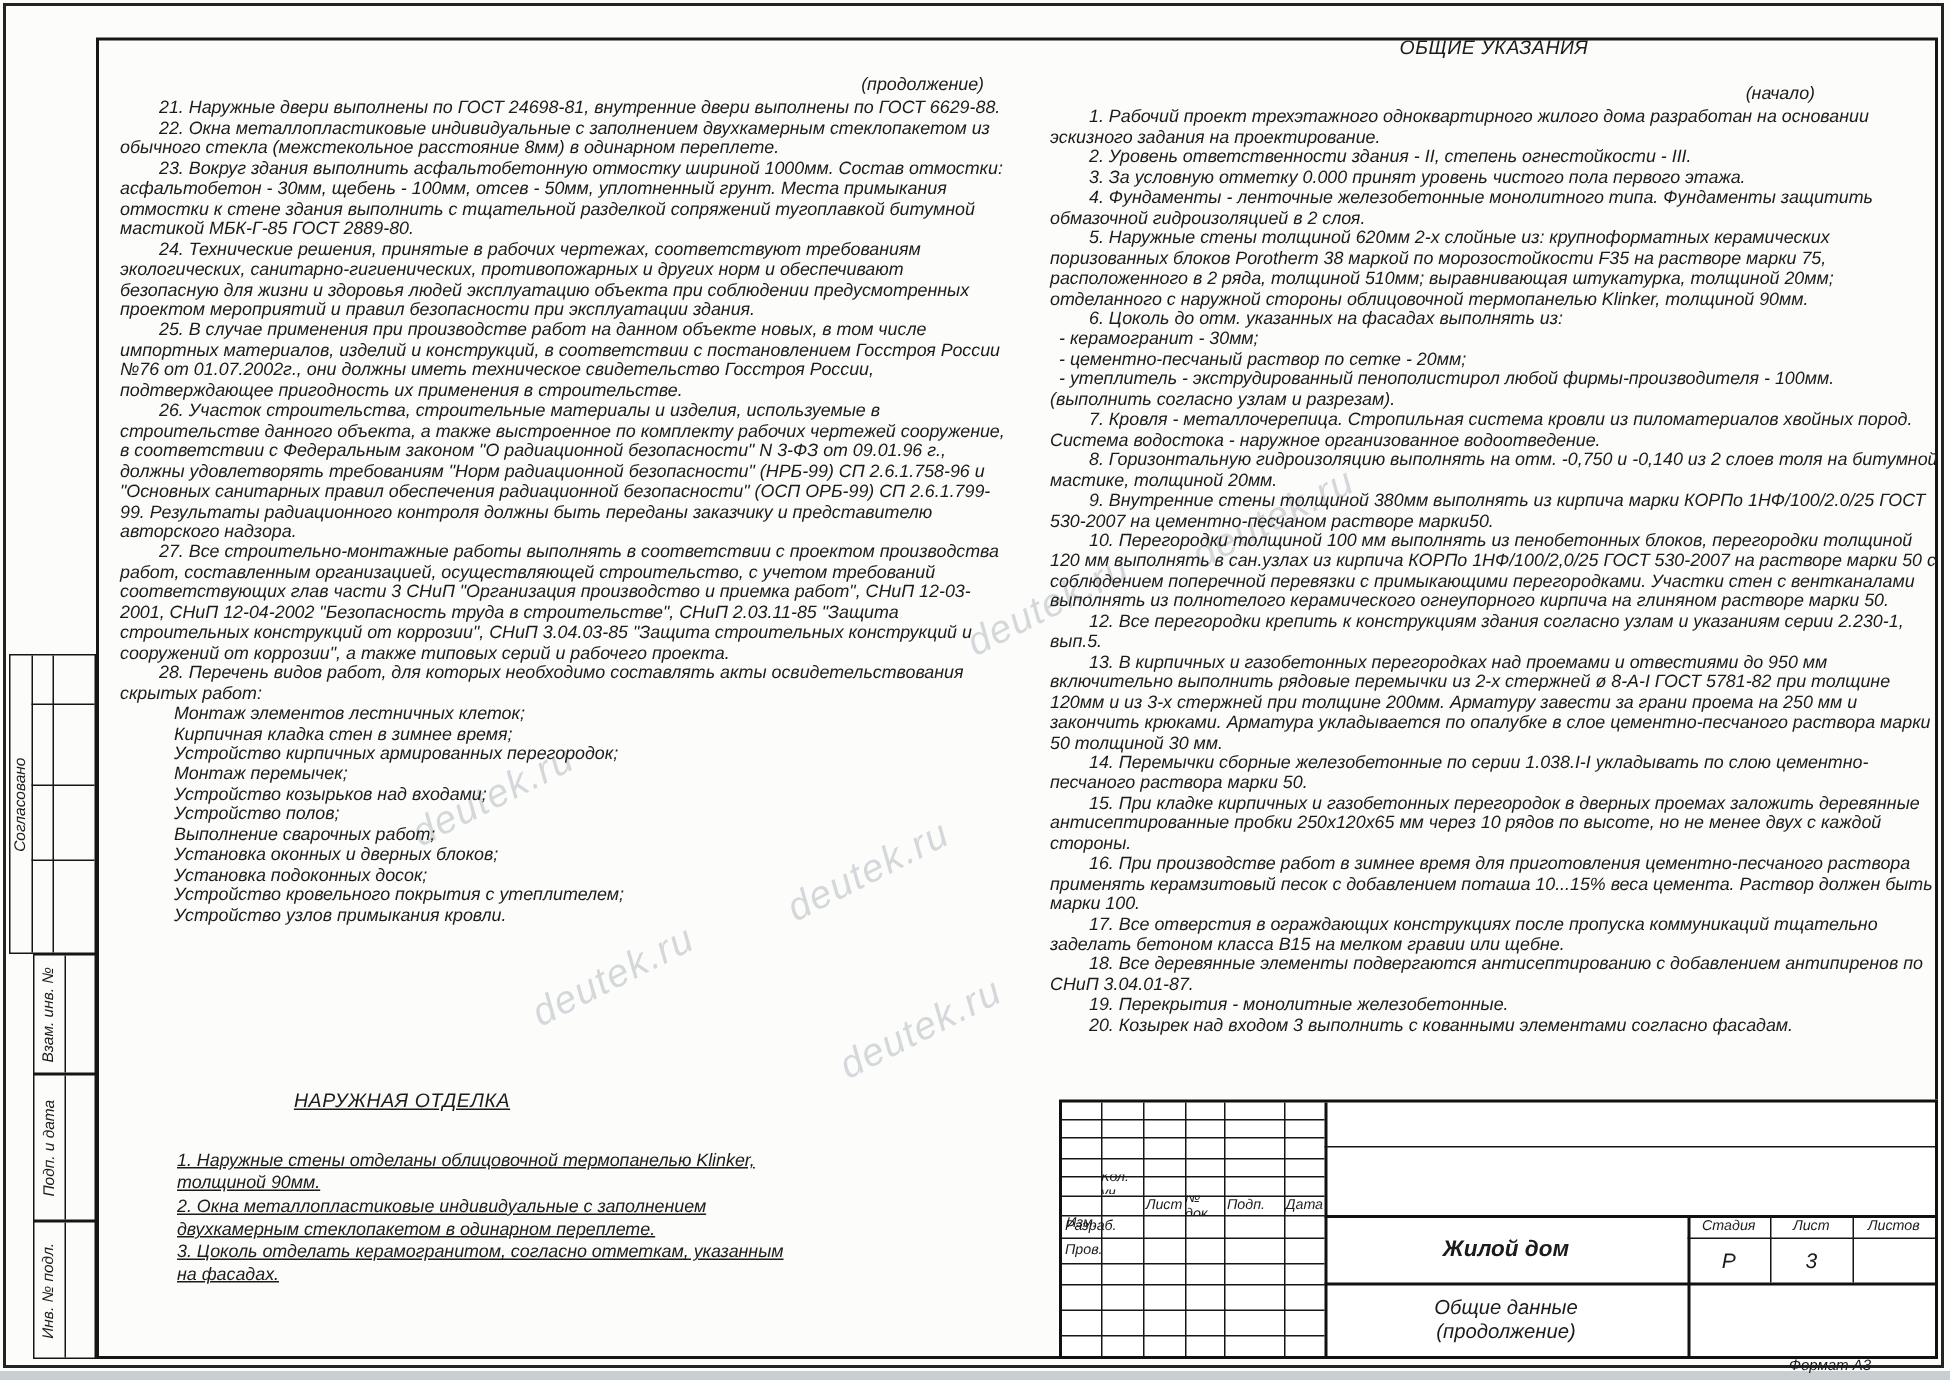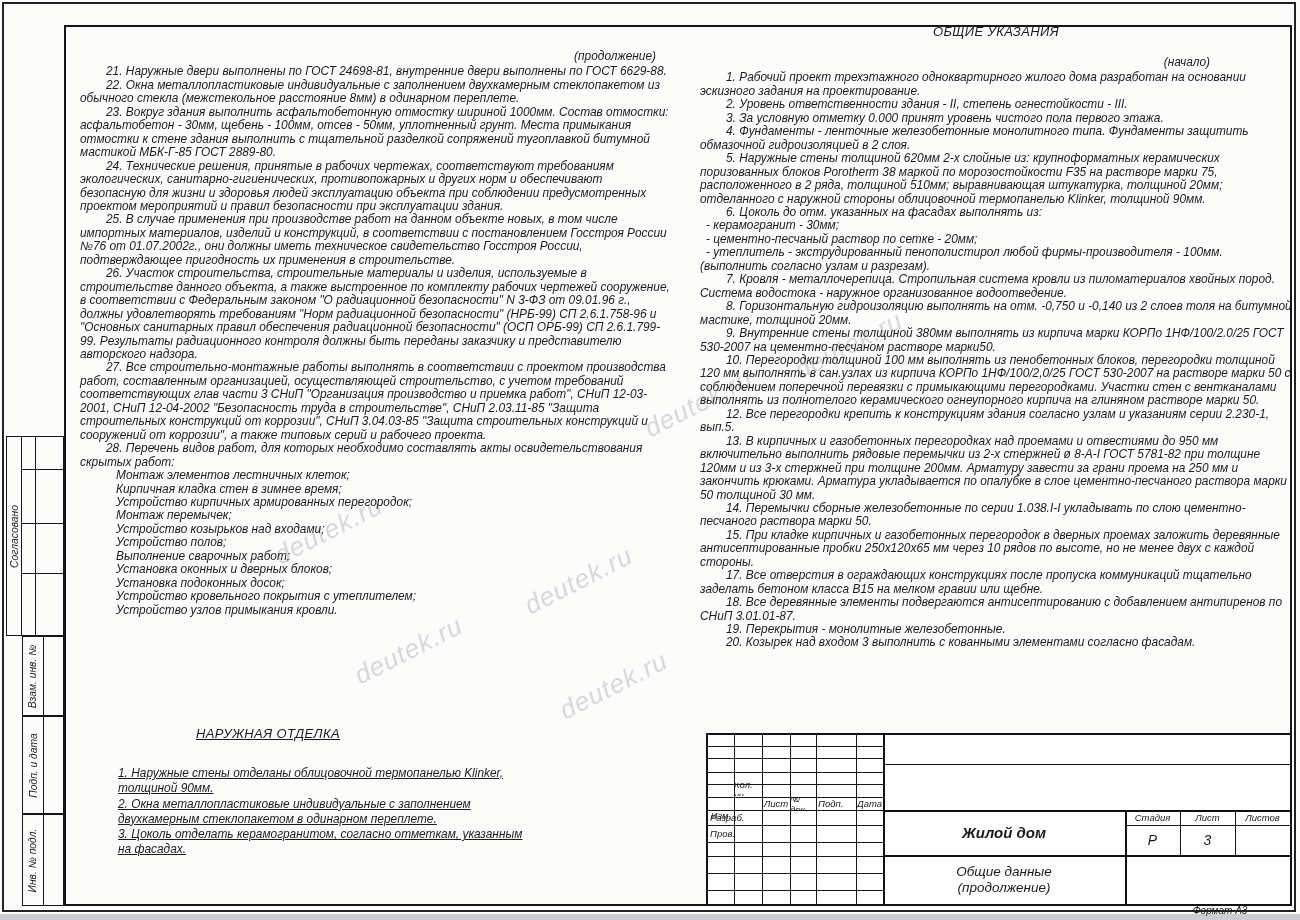--- a/index.html
+++ b/index.html
@@ -119,22 +119,23 @@
       <div class="block" data-type="d">- утеплитель - экструдированный пенополистирол любой фирмы-производителя - 100мм.</div>
       <div class="block" data-type="l">(выполнить согласно узлам и разрезам).</div>
       <div class="block" data-type="p">7. Кровля - металлочерепица. Стропильная система кровли из пиломатериалов хвойных пород. Система водостока - наружное организованное водоотведение.</div>
       <div class="block" data-type="p">8. Горизонтальную гидроизоляцию выполнять на отм. -0,750 и -0,140 из 2 слоев толя на битумной мастике, толщиной 20мм.</div>
       <div class="block" data-type="p">9. Внутренние стены толщиной 380мм выполнять из кирпича марки КОРПо 1НФ/100/2.0/25 ГОСТ 530-2007 на цементно-песчаном растворе марки50.</div>
       <div class="block" data-type="p">10. Перегородки толщиной 100 мм выполнять из пенобетонных блоков, перегородки толщиной 120 мм выполнять в сан.узлах из кирпича КОРПо 1НФ/100/2,0/25 ГОСТ 530-2007 на растворе марки 50 с соблюдением поперечной перевязки с примыкающими перегородками. Участки стен с вентканалами выполнять из полнотелого керамического огнеупорного кирпича на глиняном растворе марки 50.</div>
       <div class="block" data-type="p">12. Все перегородки крепить к конструкциям здания согласно узлам и указаниям серии 2.230-1, вып.5.</div>
       <div class="block" data-type="p">13. В кирпичных и газобетонных перегородках над проемами и отвестиями до 950 мм включительно выполнить рядовые перемычки из 2-х стержней ø 8-А-I ГОСТ 5781-82 при толщине 120мм и из 3-х стержней при толщине 200мм. Арматуру завести за грани проема на 250 мм и закончить крюками. Арматура укладывается по опалубке в слое цементно-песчаного раствора марки 50 толщиной 30 мм.</div>
       <div class="block" data-type="p">14. Перемычки сборные железобетонные по серии 1.038.I-I укладывать по слою цементно-песчаного раствора марки 50.</div>
       <div class="block" data-type="p">15. При кладке кирпичных и газобетонных перегородок в дверных проемах заложить деревянные антисептированные пробки 250х120х65 мм через 10 рядов по высоте, но не менее двух с каждой стороны.</div>
+      <div class="block" data-type="p">16. При производстве работ в зимнее время для приготовления цементно-песчаного раствора применять керамзитовый песок с добавлением поташа 10...15% веса цемента. Раствор должен быть марки 100.</div>
       <div class="block" data-type="p">17. Все отверстия в ограждающих конструкциях после пропуска коммуникаций тщательно заделать бетоном класса В15 на мелком гравии или щебне.</div>
-      <div class="block" data-type="p">18. Все деревянные элементы подвергаются антисептированию с добавлением антипиренов по СНиП 3.01.01-87.</div>
+      <div class="block" data-type="p">18. Все деревянные элементы подвергаются антисептированию с добавлением антипиренов по СНиП 3.04.01-87.</div>
       <div class="block" data-type="p">19. Перекрытия - монолитные железобетонные.</div>
       <div class="block" data-type="p">20. Козырек над входом 3 выполнить с кованными элементами согласно фасадам.</div>
     </div>
 
   <div class="sb-box" style="left:6px;top:436px;width:58px;height:200px;">
     <div class="sb-line-v" style="left:14px"></div>
     <div class="sb-line-v" style="left:28px"></div>
     <div class="sb-line-h" style="left:14px;right:0;top:32px"></div>
     <div class="sb-line-h" style="left:14px;right:0;top:86px"></div>
     <div class="sb-line-h" style="left:14px;right:0;top:136px"></div>

